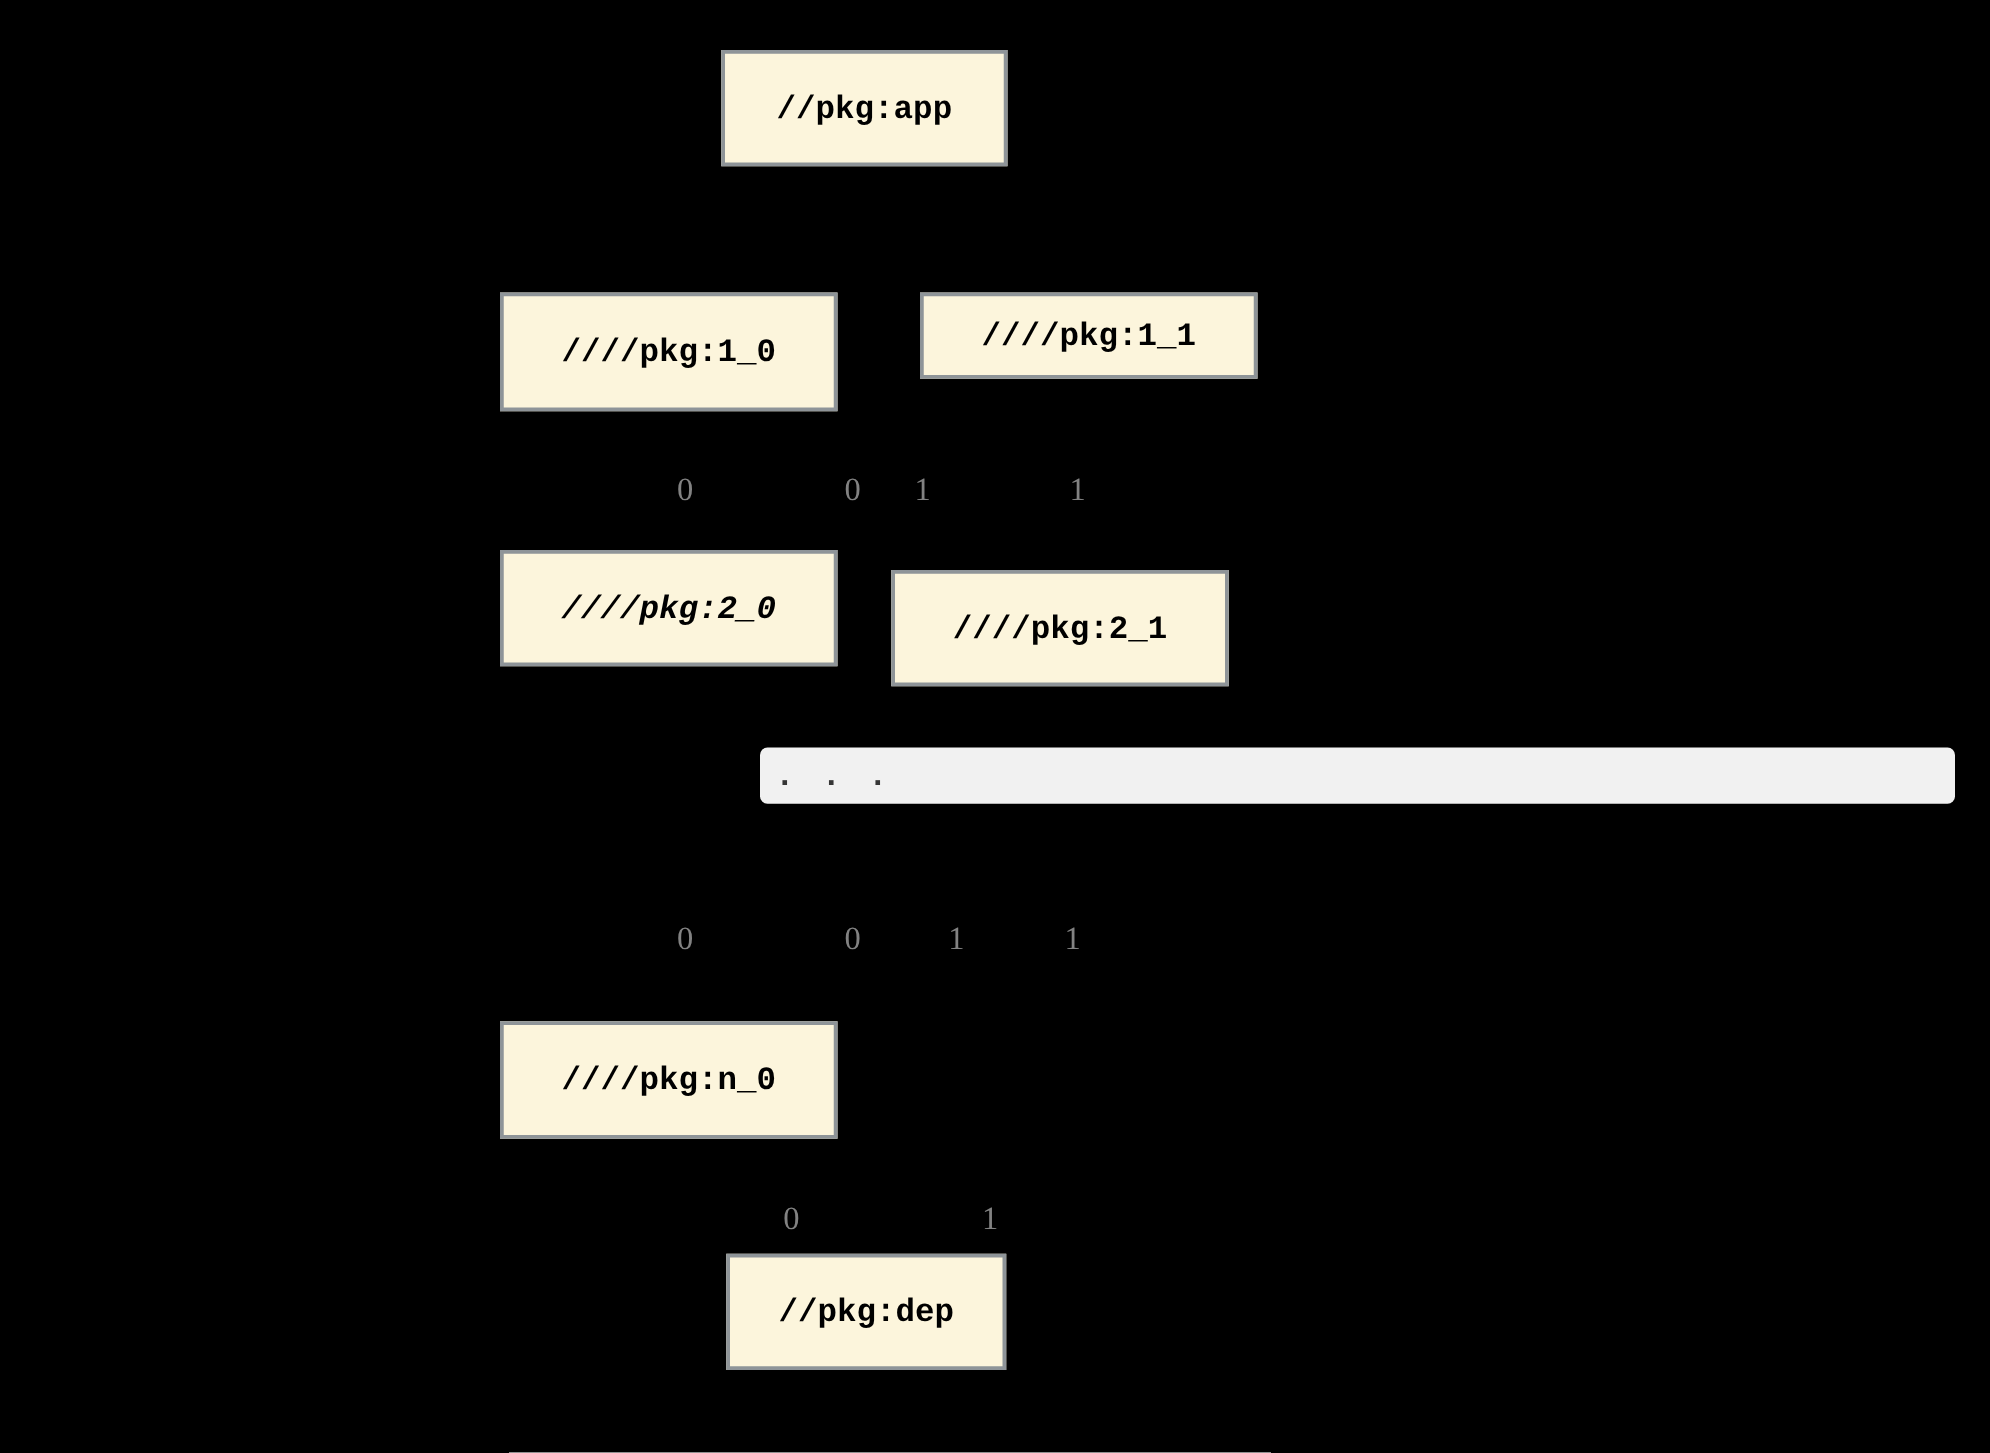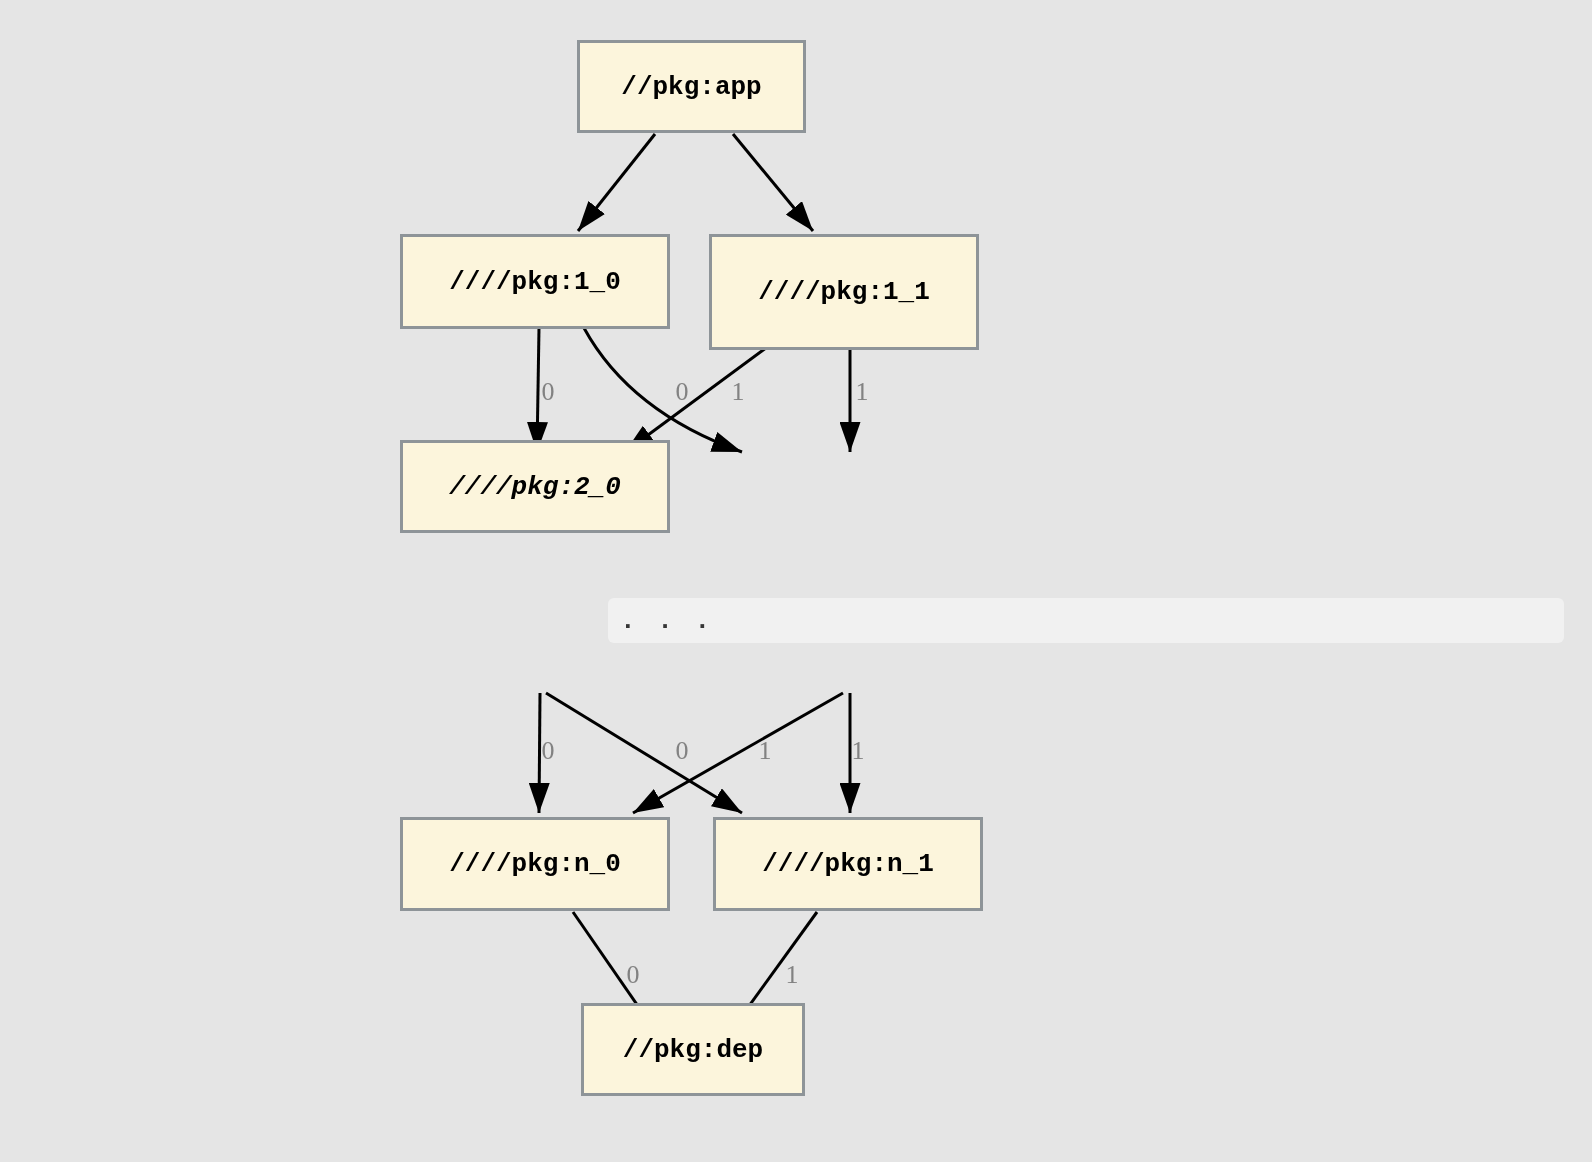--- a/index.html
+++ b/index.html
@@ -8,21 +8,21 @@
     background: #ffffff;
     width: 1592px;
     height: 1162px;
     overflow: hidden;
     font-family: "Liberation Sans", sans-serif;
   }
   .canvas {
     position: relative;
     width: 1592px;
     height: 1162px;
-    background: #e5e5e5;
+    background: #000000;
   }
   svg.edges {
     position: absolute;
     left: 0; top: 0;
     width: 1592px;
     height: 1162px;
     pointer-events: none;
   }
   .edge-line {
     stroke: #000000;
@@ -99,32 +99,32 @@
     <path class="edge-line" d="M850,693 L850,813" marker-end="url(#arrow)"></path>
 
     <path class="edge-line" d="M573,912 L658,1035" marker-end="url(#arrow)"></path>
     <path class="edge-line" d="M817,912 L728,1035" marker-end="url(#arrow)"></path>
   </svg>
 
   <div class="node" style="left:577px; top:40px;  width:229px; height:93px;">//pkg:app</div>
 
   <div class="node" style="left:400px; top:234px; width:270px; height:95px;">////pkg:1_0</div>
 
-  <div class="node" style="left:709px; top:234px; width:270px; height:116px;">////pkg:1_1</div>
+  <div class="node" style="left:736px; top:234px; width:270px; height:69px;">////pkg:1_1</div>
 
   <div class="node" style="left:400px; top:440px; width:270px; height:93px;font-style:italic;">////pkg:2_0</div>
 
+  <div class="node" style="left:713px; top:456px; width:270px; height:93px;">////pkg:2_1</div>
 
   <div class="ellipsis-bar">
     <span class="ellipsis-dots">. . .</span>
   </div>
 
   <div class="node" style="left:400px; top:817px; width:270px; height:94px;">////pkg:n_0</div>
 
-  <div class="node" style="left:713px; top:817px; width:270px; height:94px;">////pkg:n_1</div>
 
   <div class="node" style="left:581px; top:1003px; width:224px; height:93px;">//pkg:dep</div>
 
   <span class="elbl" style="left:548px; top:392px;">0</span>
   <span class="elbl" style="left:682px; top:392px;">0</span>
   <span class="elbl" style="left:738px; top:392px;">1</span>
   <span class="elbl" style="left:862px; top:392px;">1</span>
 
   <span class="elbl" style="left:548px; top:751px;">0</span>
   <span class="elbl" style="left:682px; top:751px;">0</span>

